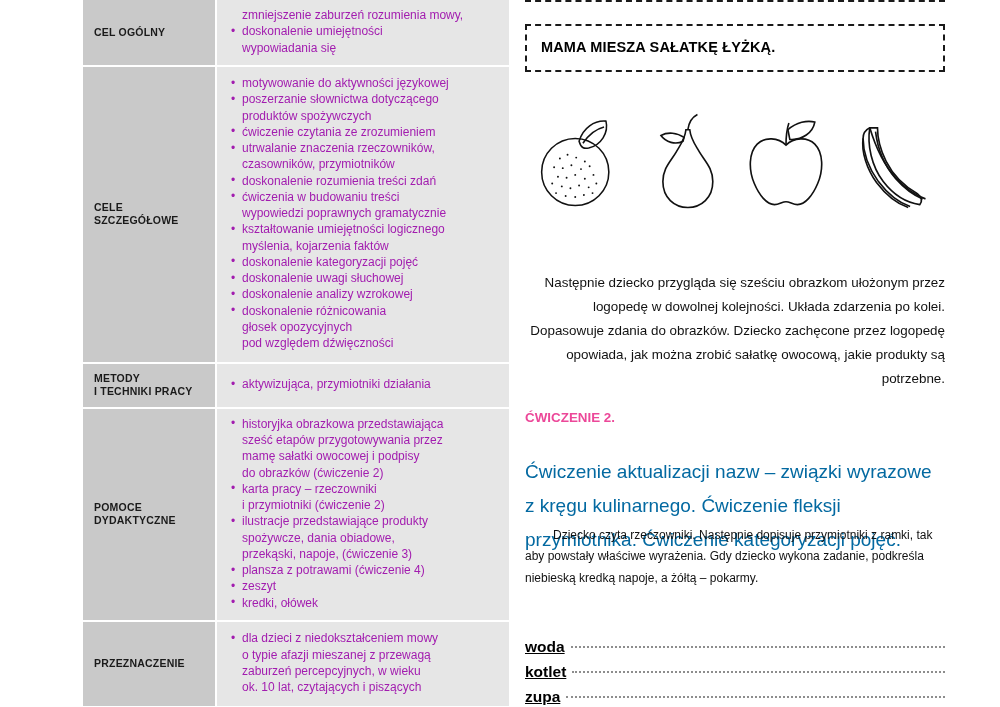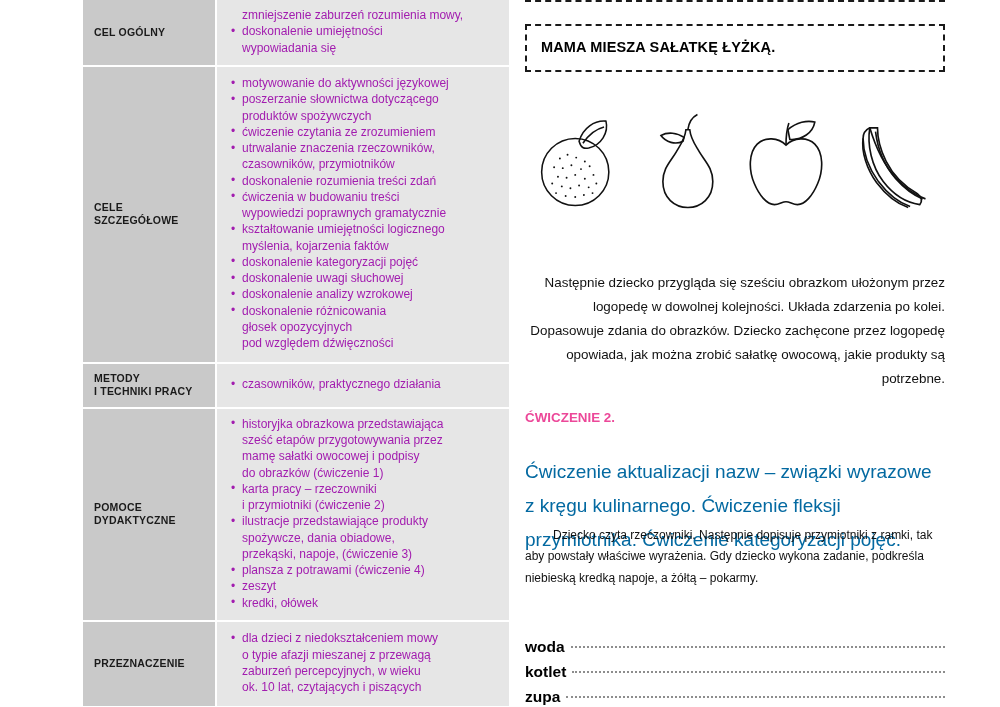--- a/index.html
+++ b/index.html
@@ -167,20 +167,21 @@
     display: flex;
     align-items: baseline;
     margin-bottom: 7px;
   }
   .dot-word {
     font-size: 15.5px;
     font-weight: bold;
     color: #000;
     white-space: nowrap;
     margin-right: 6px;
+    text-decoration: underline;
   }
   .dot-line {
     flex: 1;
     border-bottom: 2px dotted #8d8d8d;
     transform: translateY(-4px);
     height: 1px;
   }
 </style>
 </head>
 <body>
@@ -223,33 +224,33 @@
               <li class="cont">głosek opozycyjnych</li>
               <li class="cont">pod względem dźwięczności</li>
             </ul>
           </td>
         </tr>
 
         <tr class="r-metody">
           <td class="lbl">METODY<br>I TECHNIKI PRACY</td>
           <td class="val">
             <ul class="bl">
-              <li>czasowników, praktycznego działania</li>
+              <li>aktywizująca, przymiotniki działania</li>
             </ul>
           </td>
         </tr>
 
         <tr class="r-pomoce">
           <td class="lbl">POMOCE<br>DYDAKTYCZNE</td>
           <td class="val">
             <ul class="bl">
               <li>historyjka obrazkowa przedstawiająca</li>
               <li class="cont">sześć etapów przygotowywania przez</li>
               <li class="cont">mamę sałatki owocowej i podpisy</li>
-              <li class="cont">do obrazków (ćwiczenie 1)</li>
+              <li class="cont">do obrazków (ćwiczenie 2)</li>
               <li>karta pracy – rzeczowniki</li>
               <li class="cont">i przymiotniki (ćwiczenie 2)</li>
               <li>ilustracje przedstawiające produkty</li>
               <li class="cont">spożywcze, dania obiadowe,</li>
               <li class="cont">przekąski, napoje, (ćwiczenie 3)</li>
               <li>plansza z potrawami (ćwiczenie 4)</li>
               <li>zeszyt</li>
               <li>kredki, ołówek</li>
             </ul>
           </td>

